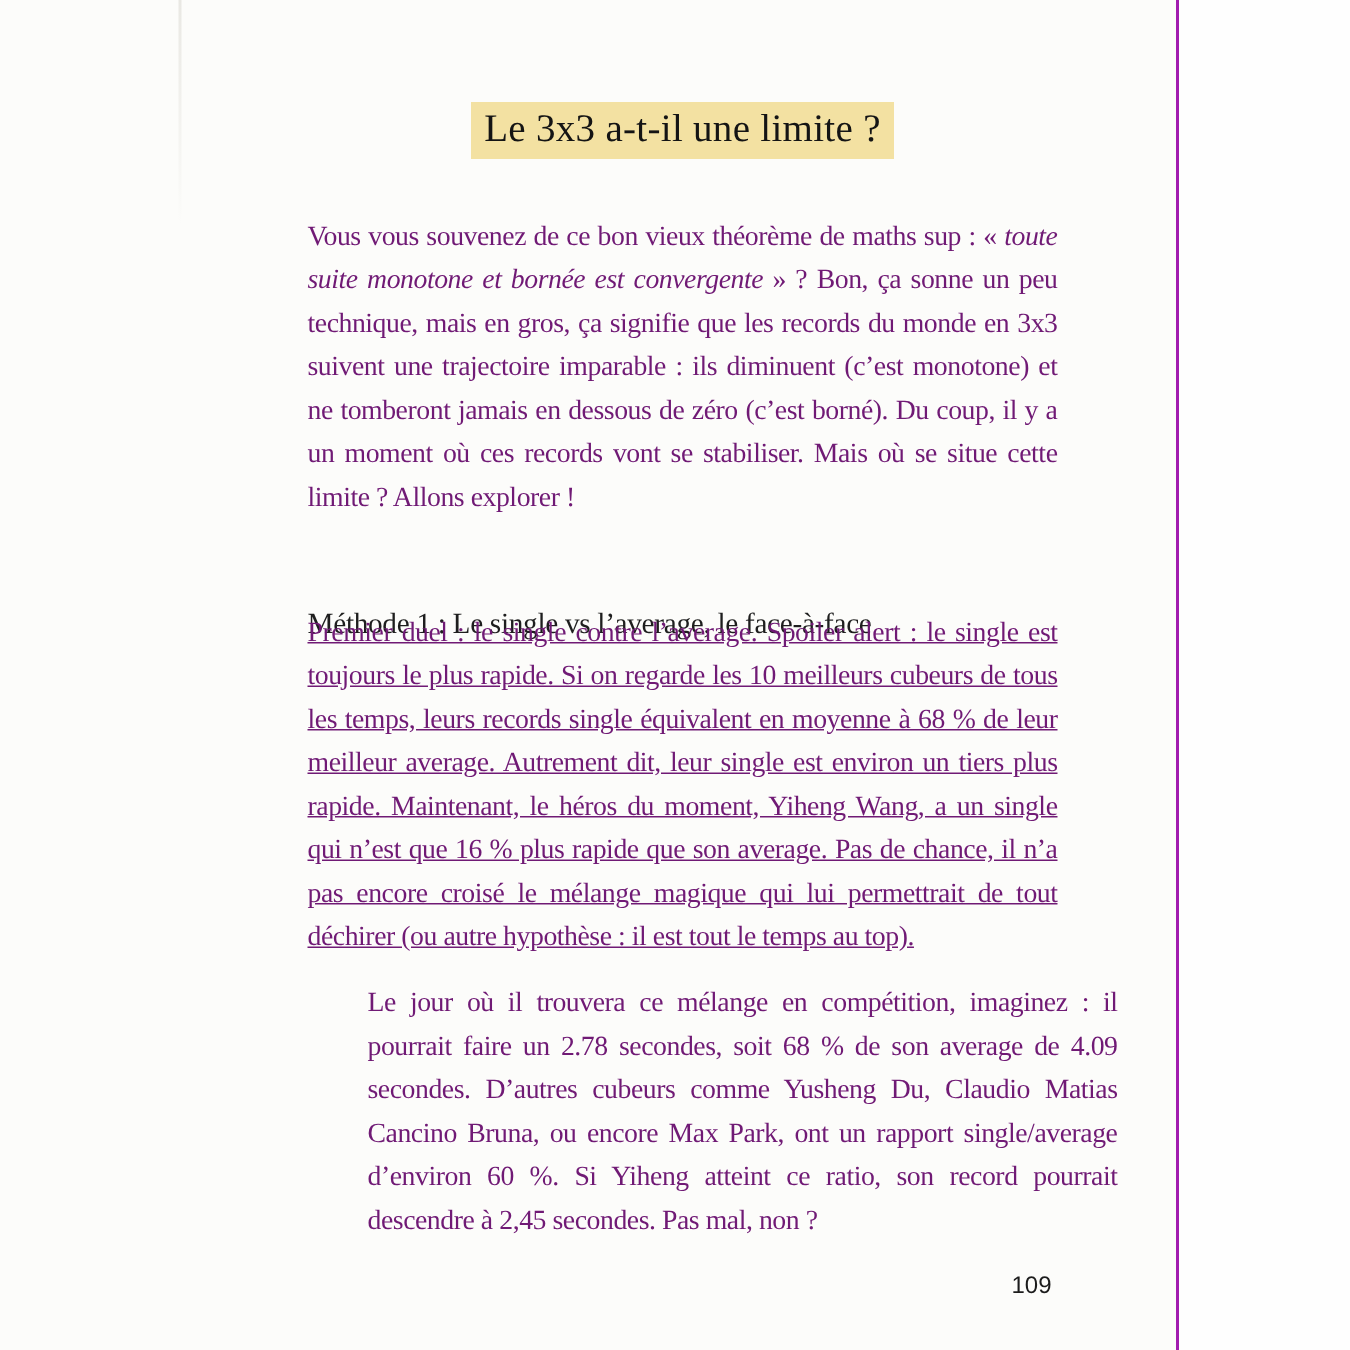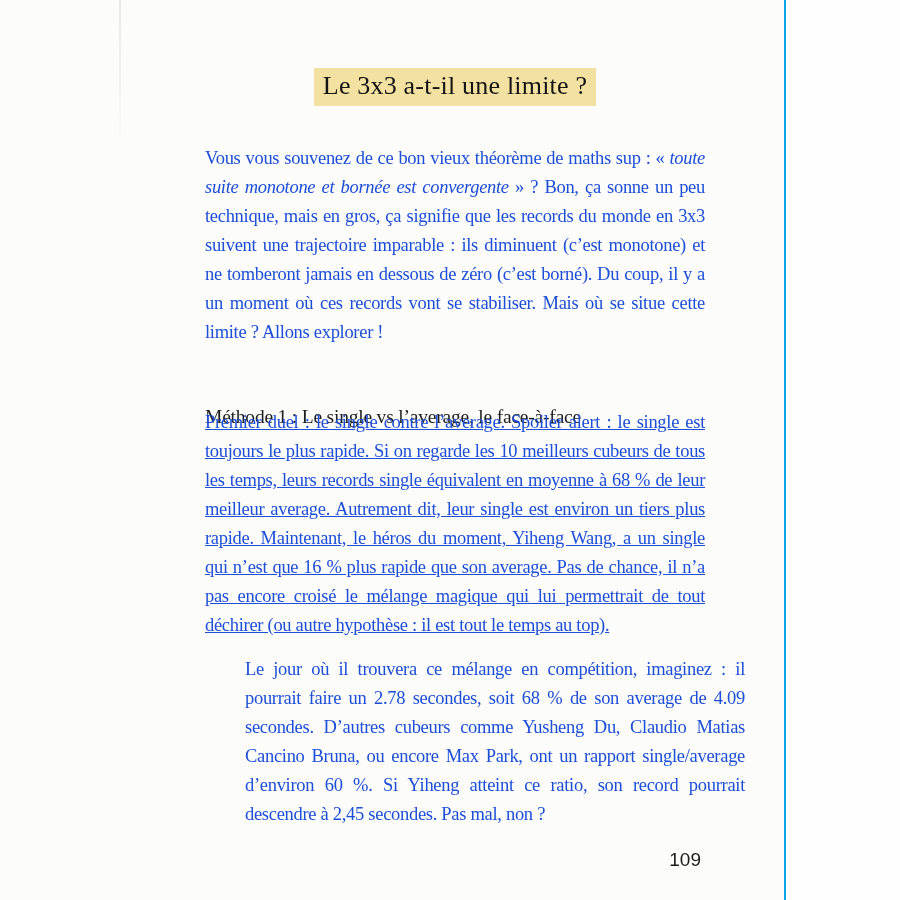--- a/index.html
+++ b/index.html
@@ -18,21 +18,21 @@
     background: #fefefe;
   }
   
   .page {
     position: absolute;
     left: 0;
     top: 0;
     width: 784px;
     height: 900px;
     background: #fcfcfa;
-    border-right: 2px solid #0ea5e9;
+    border-right: 2px solid #a21caf;
   }
   .right-strip {
     position: absolute;
     left: 786px;
     top: 0;
     width: 114px;
     height: 900px;
     background: #fefefe;
   }
   
@@ -60,21 +60,21 @@
     letter-spacing: 0.2px;
   }
   .para {
     position: absolute;
     left: 205px;
     width: 500px;
     margin: 0;
     font-size: 18.5px;
     line-height: 29px;
     letter-spacing: -0.3px;
-    color: #1d4ed8;
+    color: #701a75;
     text-align: justify;
   }
   .para i { font-style: italic; }
   .para-1 { top: 144px; }
   .section-heading {
     position: absolute;
     left: 205px;
     width: 500px;
     top: 402px;
     margin: 0;
@@ -86,21 +86,21 @@
   }
   .para-2 { top: 408px; text-decoration: underline; }
   .para-3 { top: 655px; margin-left: 40px; }
   .page-number {
     position: absolute;
     left: 205px;
     width: 496px;
     top: 849px;
     text-align: right;
     font-family: "Liberation Sans", sans-serif;
-    font-size: 19px;
+    font-size: 16px;
     color: #1c1c1c;
   }
 </style>
 </head>
 <body>
 
 <div class="backdrop">
   <div class="page">
     <div class="left-edge-line"></div>
 

